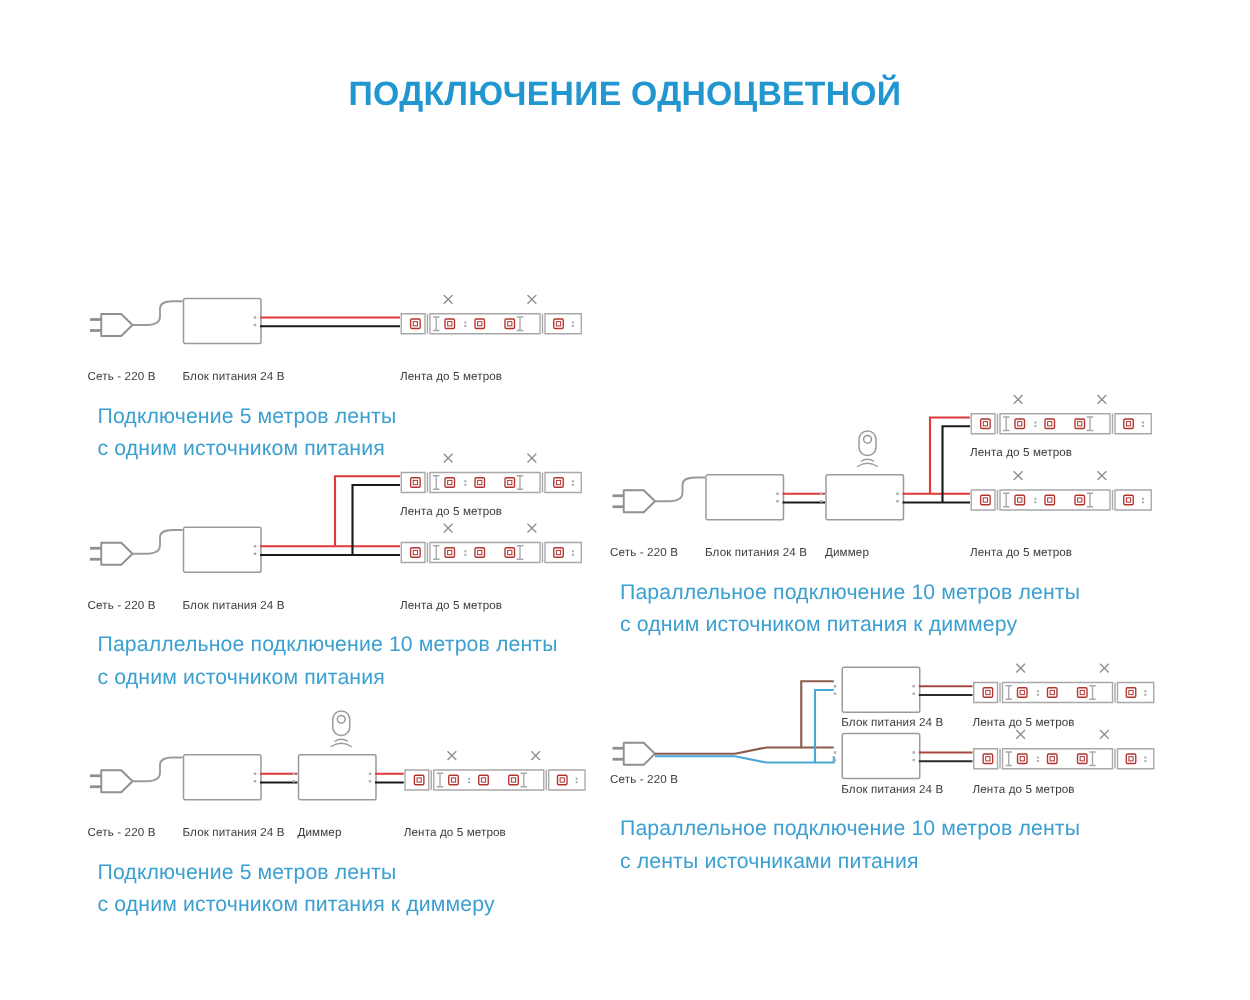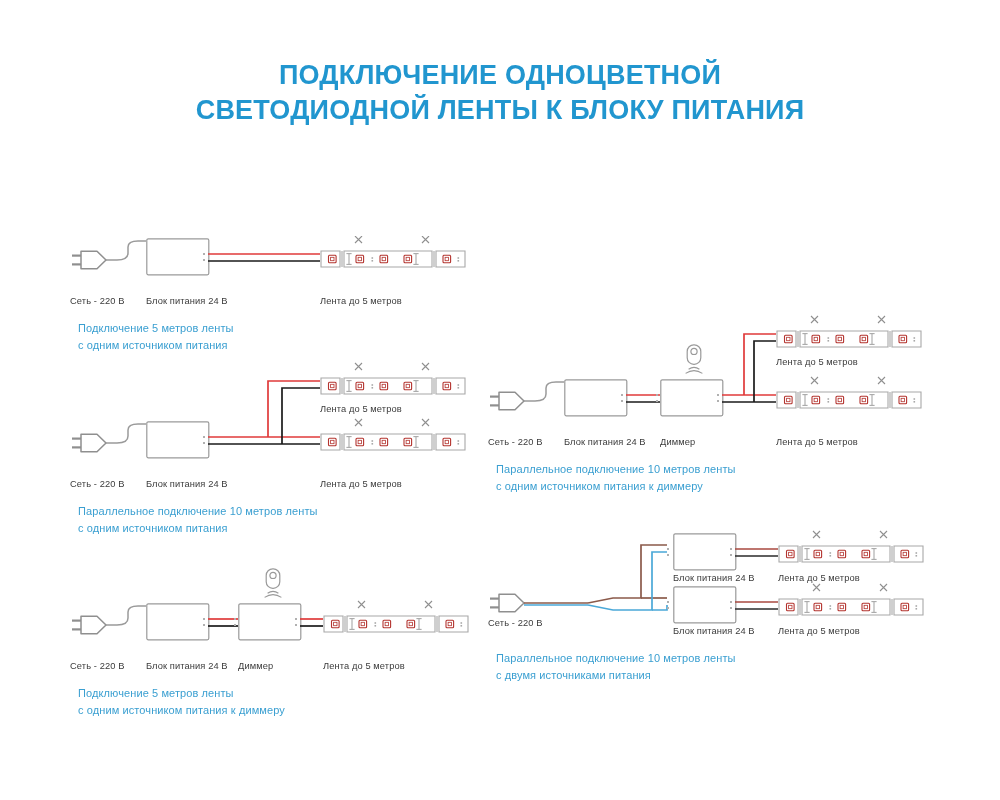--- a/index.html
+++ b/index.html
@@ -18,39 +18,38 @@
   }
   .title .ln{display:block;}
 
   
   .diagram{position:absolute;text-decoration:underline;}
 
   .svgwrap{position:absolute;left:0;top:0;}
 
   
   .caption{
-    position:absolute;color:#3a9fd1;font-size:11px;line-height:1.55;
+    position:absolute;color:#3a9fd1;font-size:17px;line-height:1.55;
     letter-spacing:.1px;white-space:nowrap;
   }
   .caption .ln{display:block;}
 
   
   .lbl{
     position:absolute;color:#3b3b3b;font-size:9.3px;white-space:nowrap;
     letter-spacing:.1px;
   }
 </style>
 </head>
 <body>
 
 <div class="page">
 
   <div class="title">
     <span class="ln">ПОДКЛЮЧЕНИЕ ОДНОЦВЕТНОЙ</span>
-    <span class="ln">СВЕТОДИОДНОЙ ЛЕНТЫ К БЛОКУ ПИТАНИЯ</span>
   </div>
 
   <svg width="0" height="0" style="position:absolute" aria-hidden="true">
     <defs>
 
       <g id="sym-plug">
 
         <rect x="0" y="6.5" width="9" height="2.2" fill="#8f8f8f"></rect>
         <rect x="0" y="15.3" width="9" height="2.2" fill="#8f8f8f"></rect>
 
@@ -399,17 +398,17 @@
           <use href="#sym-scissors"></use>
         </g>
     </svg>
     <div class="lbl" style="left:185px;top:48px;">Блок питания 24 В</div>
     <div class="lbl" style="left:290px;top:48px;">Лента до 5 метров</div>
     <div class="lbl" style="left:0px;top:93px;">Сеть - 220 В</div>
     <div class="lbl" style="left:185px;top:101px;">Блок питания 24 В</div>
     <div class="lbl" style="left:290px;top:101px;">Лента до 5 метров</div>
     <div class="caption" style="left:8px;top:125px;">
       <span class="ln">Параллельное подключение 10 метров ленты</span>
-      <span class="ln">с двумя источниками питания</span>
+      <span class="ln">с ленты источниками питания</span>
     </div>
   </div>
 
 </div>
 
 </body></html>

